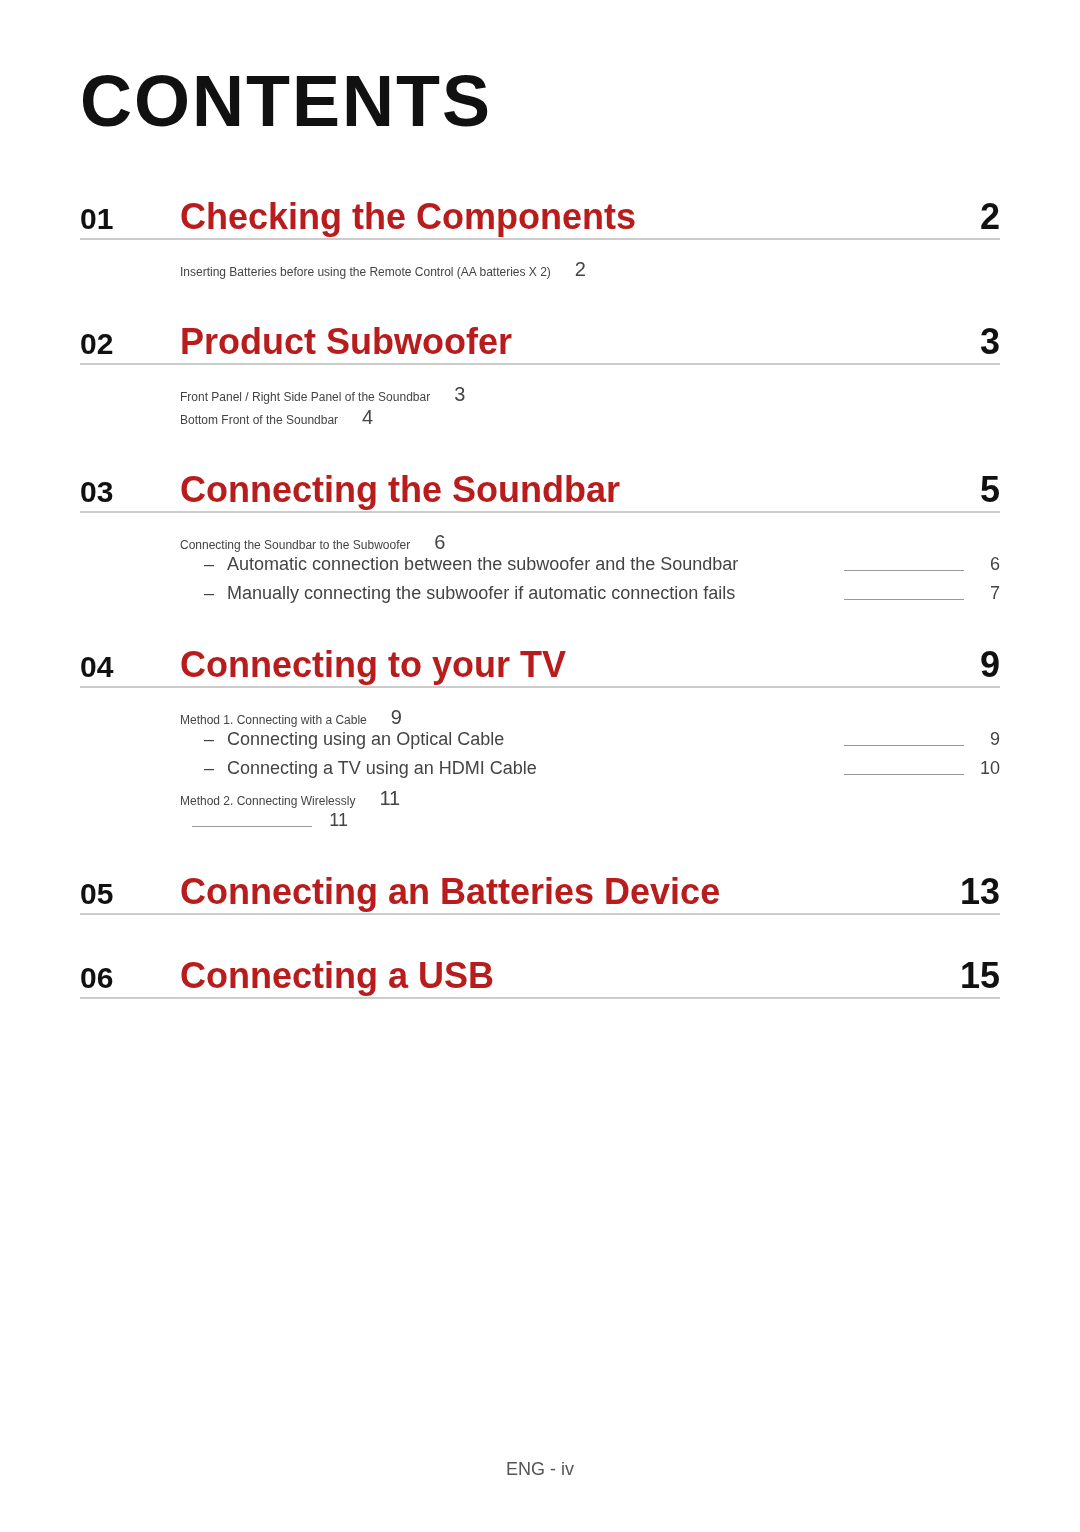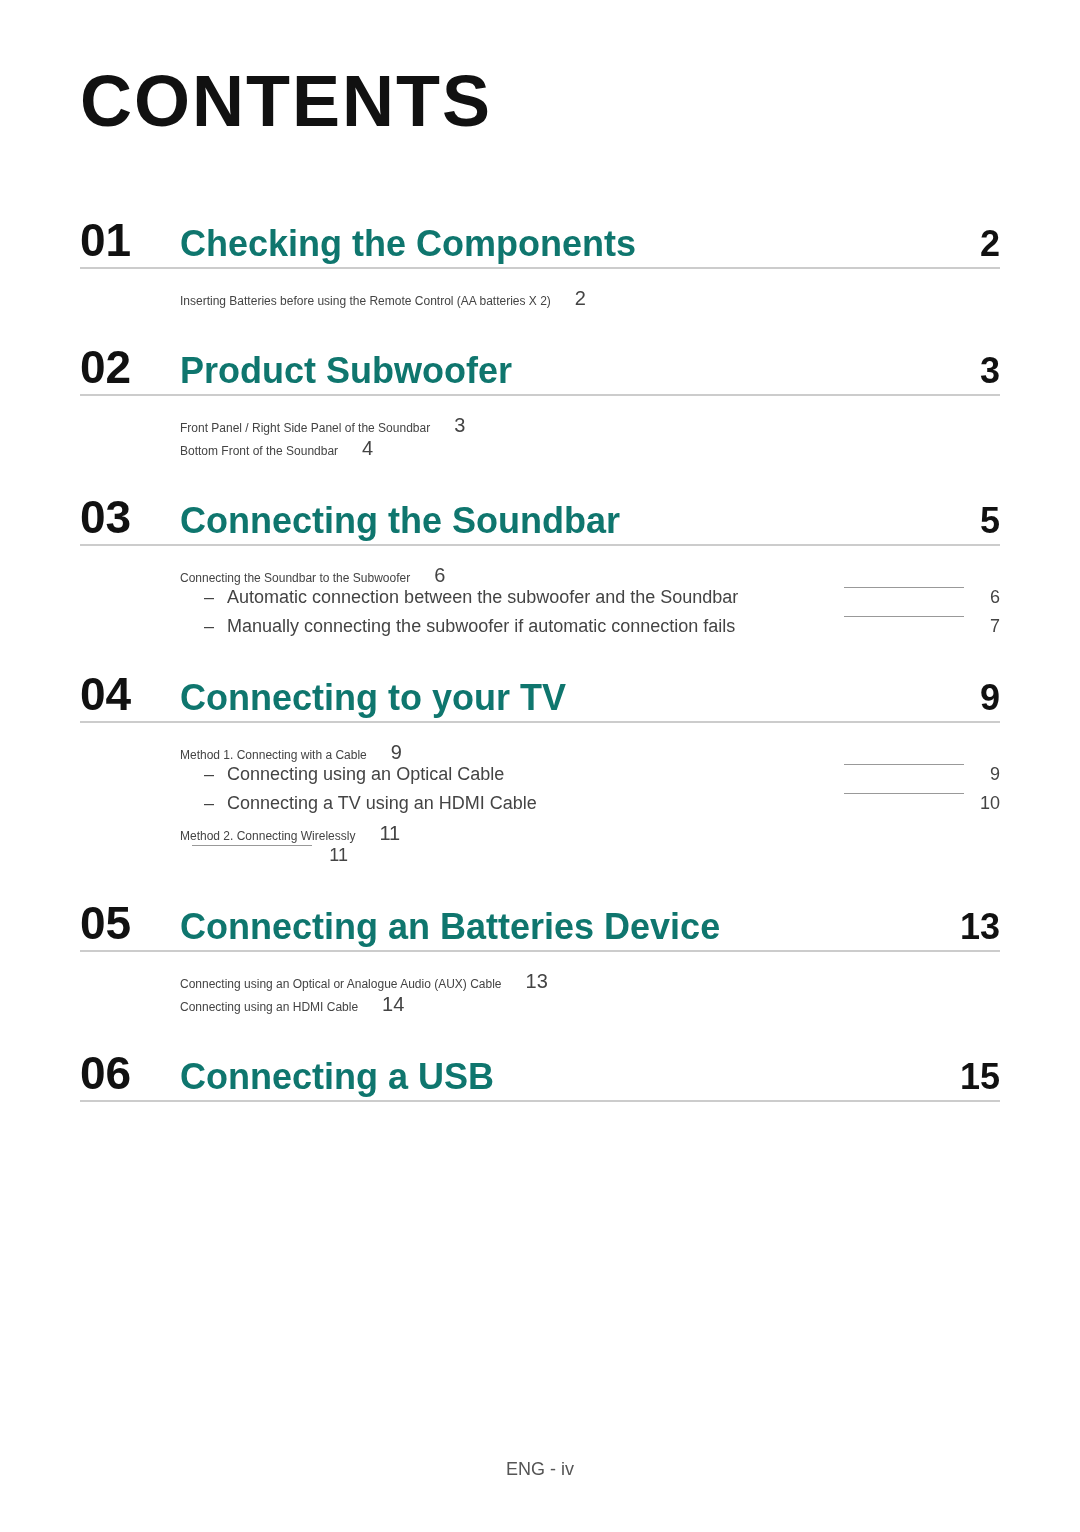--- a/index.html
+++ b/index.html
@@ -15,50 +15,51 @@
       min-height: 1532px;
       padding: 60px 80px 60px 80px;
       color: #222222;
     }
 
     .page-title {
       font-size: 72px;
       font-weight: 900;
       color: #111111;
       letter-spacing: 2px;
-      margin-bottom: 71px;
+      margin-bottom: 44px;
       font-family: Arial Black, Arial, sans-serif;
     }
 
     .section {
       margin-bottom: 30px;
     }
 
     .section-header {
       display: flex;
       align-items: baseline;
       margin-bottom: 18px;
       padding-bottom: 0px;
       border-bottom: 2px solid #cccccc;
     }
 
     .section-number {
-      font-size: 46px;
+      font-size: 30px;
       font-weight: 900;
       color: #111111;
       min-width: 100px;
       font-family: Arial Black, Arial, sans-serif;
     }
 
     .section-title {
       font-size: 36px;
       font-weight: 900;
-      color: #0f766e;
+      color: #b91c1c;
       flex: 1;
       font-family: Arial Black, Arial, sans-serif;
+      margin-top: 10px;
     }
 
     .section-page {
       font-size: 36px;
       font-weight: 900;
       color: #111111;
       font-family: Arial Black, Arial, sans-serif;
     }
 
     .toc-entries {
@@ -80,21 +81,21 @@
 
     .toc-entry-page {
       font-size: 20px;
       color: #444444;
       min-width: 24px;
       text-align: right;
     }
 
     .toc-sub-entry {
       display: flex;
-      align-items: flex-start;
+      align-items: flex-end;
       margin-bottom: 8px;
     }
 
     .toc-sub-entry-text {
       font-size: 18px;
       color: #444444;
       flex: 1;
       padding-left: 24px;
     }
 
@@ -198,24 +199,20 @@
           <span class="toc-sub-entry-page">11</span>
         </div>
       </div>
     </div>
     <div class="section">
       <div class="section-header">
         <span class="section-number">05</span>
         <span class="section-title">Connecting an Batteries Device</span>
         <span class="section-page">13</span>
       </div>
-      <div class="toc-entries">
-        <div><span class="toc-entry-text">Connecting using an Optical or Analogue Audio (AUX) Cable</span><span class="toc-entry-line"></span><span class="toc-entry-page">13</span></div>
-        <div><span class="toc-entry-text">Connecting using an HDMI Cable</span><span class="toc-entry-line"></span><span class="toc-entry-page">14</span></div>
-      </div>
     </div>
     <div class="section">
       <div class="section-header">
         <span class="section-number">06</span>
         <span class="section-title">Connecting a USB</span>
         <span class="section-page">15</span>
       </div>
     </div>
   </div>
 

